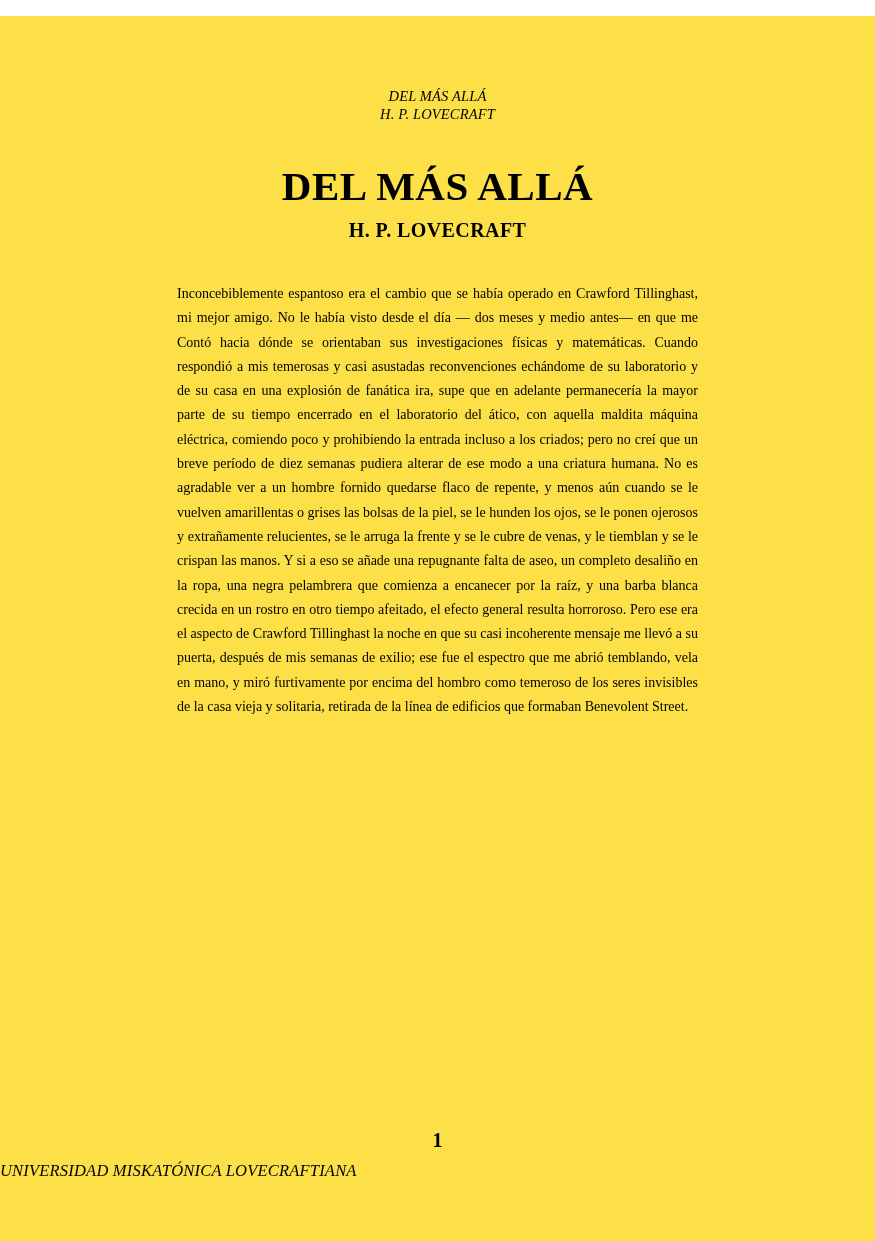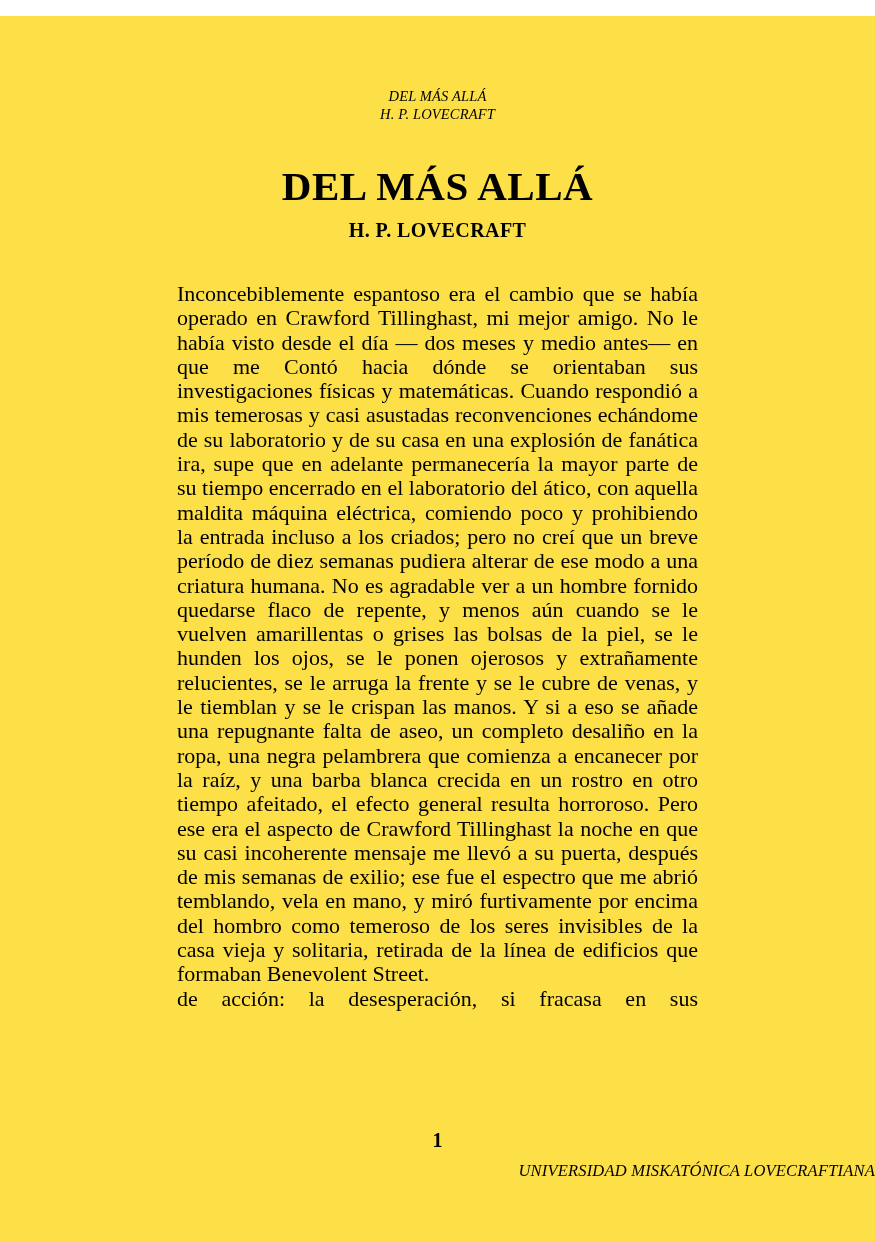--- a/index.html
+++ b/index.html
@@ -62,21 +62,21 @@
     letter-spacing: 0.4px;
     margin: 8px 0 0 0;
   }
 
   
   .body-text {
     position: absolute;
     top: 266px;
     left: 177px;
     width: 521px;
-    font-size: 22px;
+    font-size: 14px;
     line-height: 24.3px;
     text-align: justify;
     text-justify: inter-word;
   }
   .body-text p {
     margin: 0;
     text-indent: 0;
   }
   .body-text p.last-open {
     
@@ -100,22 +100,22 @@
     right: 0;
     text-align: center;
     font-size: 20px;
     font-weight: bold;
     line-height: 24px;
   }
   .running-footer {
     position: absolute;
     top: 1145px;
     left: 0;
-    right: 0;
-    text-align: right;
+    right: 13px;
+    text-align: left;
     font-style: italic;
     font-size: 16.5px;
     line-height: 20px;
     letter-spacing: 0.2px;
   }
 </style>
 </head>
 <body>
 
 <div class="page">
@@ -125,19 +125,19 @@
     <span class="hdr-line">H. P. LOVECRAFT</span>
   </div>
 
   <div class="title-block">
     <h1 class="doc-title">DEL MÁS ALLÁ</h1>
     <h2 class="doc-subtitle">H. P. LOVECRAFT</h2>
   </div>
 
   <div class="body-text">
     <p>Inconcebiblemente espantoso era el cambio que se había operado en Crawford Tillinghast, mi mejor amigo. No le había visto desde el día — dos meses y medio antes— en que me Contó hacia dónde se orientaban sus investigaciones físicas y matemáticas. Cuando respondió a mis temerosas y casi asustadas reconvenciones echándome de su laboratorio y de su casa en una explosión de fanática ira, supe que en adelante permanecería la mayor parte de su tiempo encerrado en el laboratorio del ático, con aquella maldita máquina eléctrica, comiendo poco y prohibiendo la entrada incluso a los criados; pero no creí que un breve período de diez semanas pudiera alterar de ese modo a una criatura humana. No es agradable ver a un hombre fornido quedarse flaco de repente, y menos aún cuando se le vuelven amarillentas o grises las bolsas de la piel, se le hunden los ojos, se le ponen ojerosos y extrañamente relucientes, se le arruga la frente y se le cubre de venas, y le tiemblan y se le crispan las manos. Y si a eso se añade una repugnante falta de aseo, un completo desaliño en la ropa, una negra pelambrera que comienza a encanecer por la raíz, y una barba blanca crecida en un rostro en otro tiempo afeitado, el efecto general resulta horroroso. Pero ese era el aspecto de Crawford Tillinghast la noche en que su casi incoherente mensaje me llevó a su puerta, después de mis semanas de exilio; ese fue el espectro que me abrió temblando, vela en mano, y miró furtivamente por encima del hombro como temeroso de los seres invisibles de la casa vieja y solitaria, retirada de la línea de edificios que formaban Benevolent Street.</p>
-    <p class="last-open"> <span class="stretch-line">de acción: la desesperación, si fracasa en sus</span></p>
+    <p class="last-open"> </p>
   </div>
 
   <div class="page-number">1</div>
   <div class="running-footer">UNIVERSIDAD MISKATÓNICA LOVECRAFTIANA</div>
 
 </div>
 
 </body></html>

